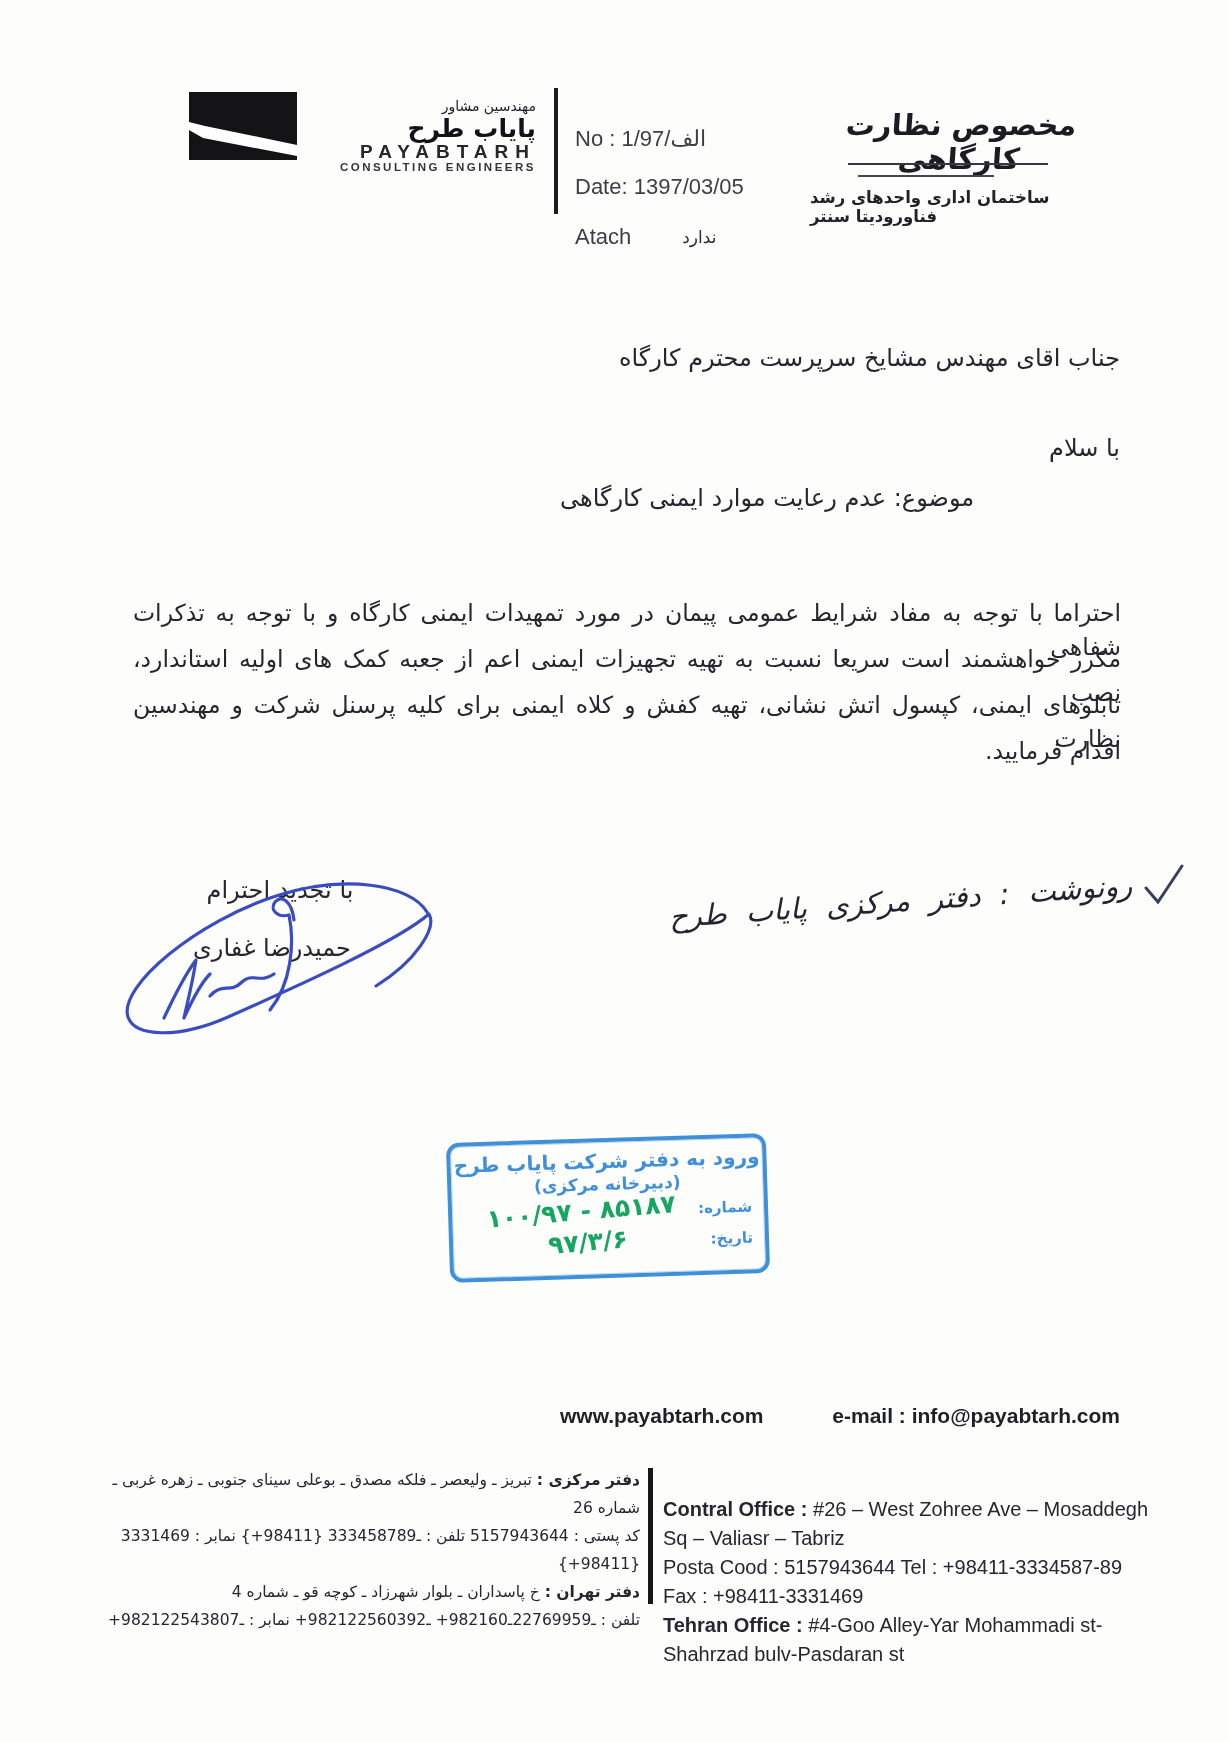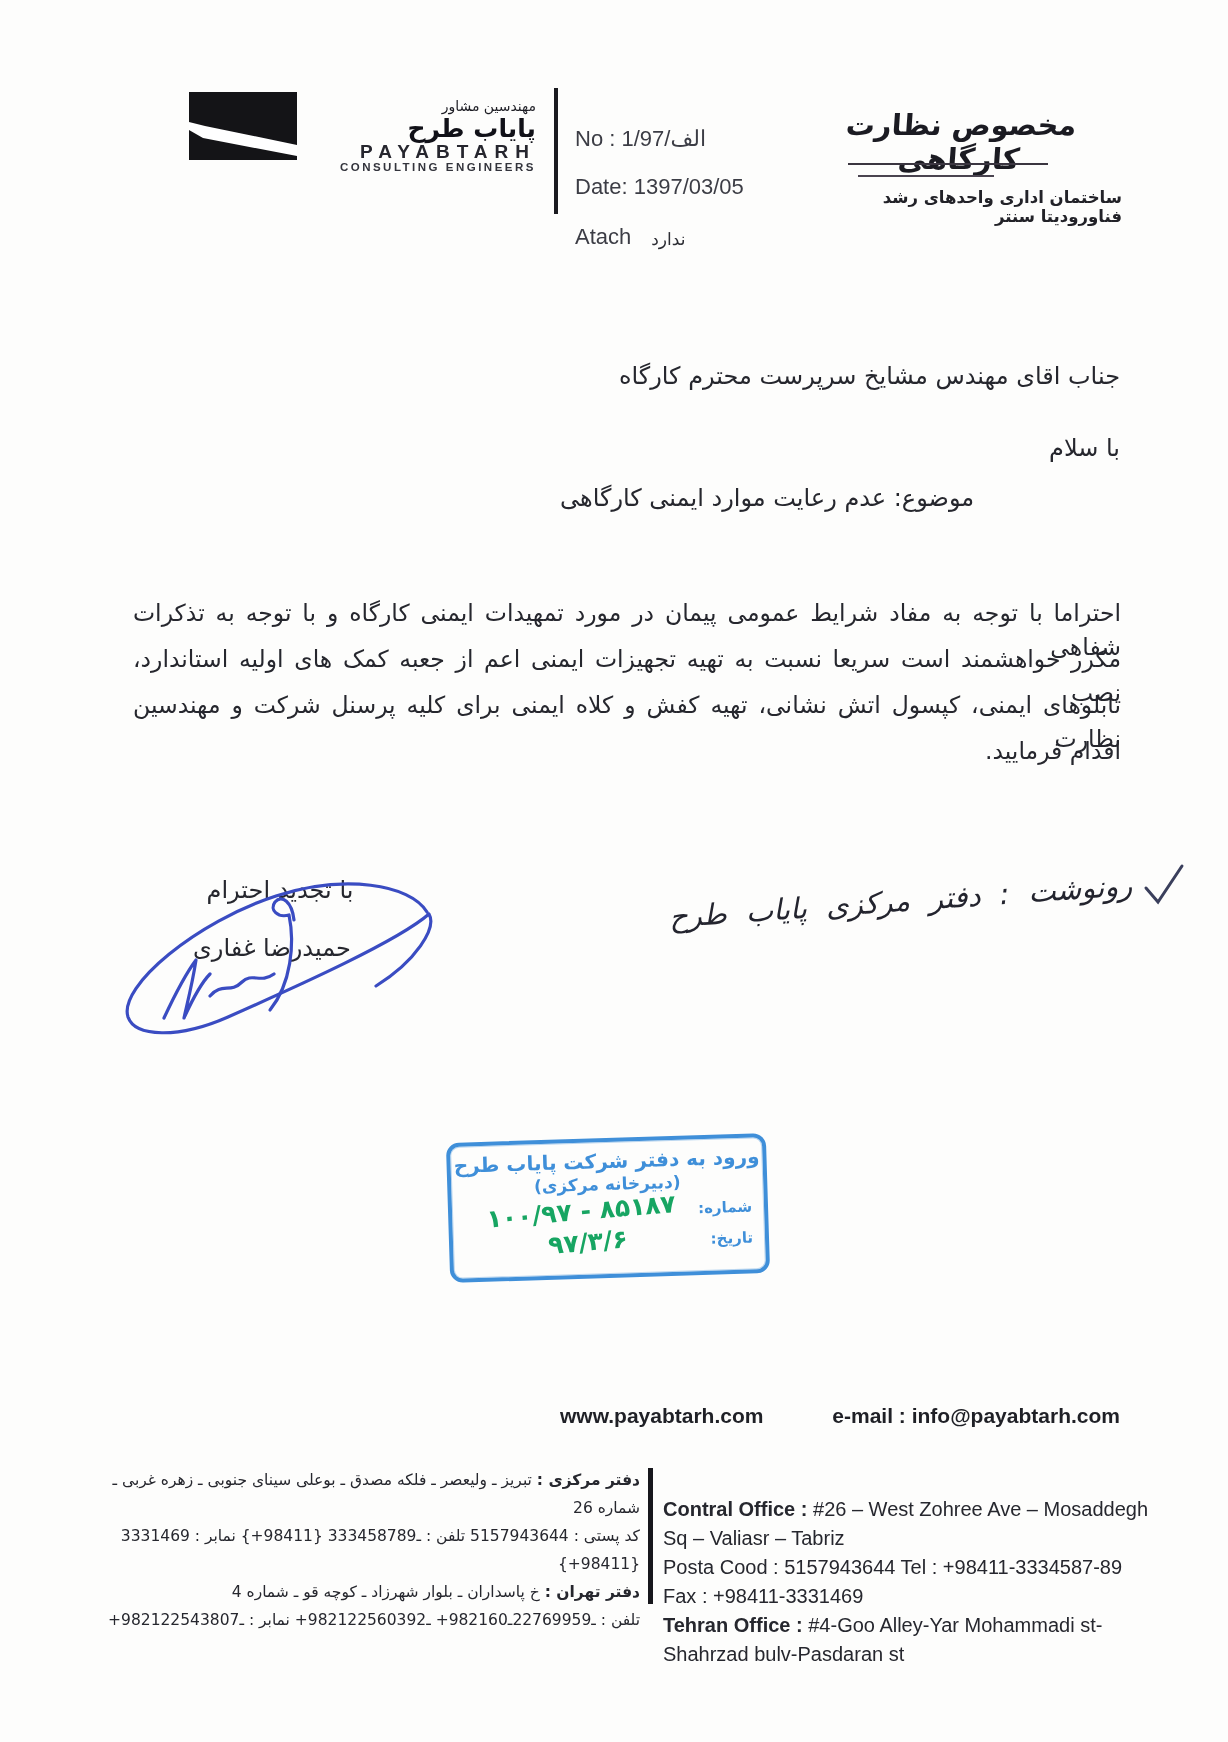--- a/index.html
+++ b/index.html
@@ -17,32 +17,32 @@
   .lh-fa-big   { left:340px; top:114px; width:196px; text-align:right; font-size:25px; font-weight:bold; color:#111118; }
   .lh-en-big   { left:300px; top:141px; width:236px; text-align:right; font-size:19px; font-weight:bold;
                  letter-spacing:7px; color:#26262e; font-family:"Liberation Sans",sans-serif; }
   .lh-en-small { left:300px; top:161px; width:236px; text-align:right; font-size:11.5px; font-weight:bold;
                  letter-spacing:2.5px; color:#33343c; font-family:"Liberation Sans",sans-serif; }
   .lh-divider  { left:554px; top:88px; width:4px; height:126px; background:#1b1b20; }
 
   .doc-no   { left:575px; top:126px; font-size:22px; color:#3c3d45; font-family:"Liberation Sans",sans-serif; }
   .doc-date { left:575px; top:174px; font-size:22px; color:#3c3d45; font-family:"Liberation Sans",sans-serif; }
   .doc-atach{ left:575px; top:224px; font-size:22px; color:#3c3d45; font-family:"Liberation Sans",sans-serif;
-              display:flex; gap:20px; align-items:flex-end; }
+              display:flex; gap:51px; align-items:center; }
   .doc-atach .fa { font-size:17px; color:#2b2c33; }
 
   .cat-title { left:820px; top:108px; width:280px; text-align:center; font-size:29px; font-weight:bold;
                color:#1b1b22; transform:skewX(-4deg); }
   .cat-underline1 { left:848px; top:163px; width:200px; height:2px; background:#3a3540; }
   .cat-underline2 { left:858px; top:175px; width:136px; height:2px; background:#4a4450; }
-  .cat-sub   { left:810px; top:188px; width:312px; text-align:right; font-size:16.5px; font-weight:bold; color:#222228; }
+  .cat-sub   { left:810px; top:188px; width:312px; text-align:left; font-size:16.5px; font-weight:bold; color:#222228; }
 
   
   .rtl { direction:rtl; }
-  .recipient { left:560px; top:362px; width:560px; text-align:right; font-size:24px; }
+  .recipient { left:560px; top:344px; width:560px; text-align:right; font-size:24px; }
   .greeting  { left:560px; top:434px; width:560px; text-align:right; font-size:24px; }
   .subject   { left:560px; top:484px; width:560px; text-align:left; font-size:24px; }
   .body-par  { left:133px; top:596px; width:988px; font-size:23.5px; }
   .body-line { direction:rtl; height:46px; line-height:34px; text-align:justify; text-align-last:justify; -moz-text-align-last:justify; }
   .body-line-last { direction:rtl; height:46px; line-height:34px; text-align:right; }
 
   
   .closing { left:180px; top:876px; width:200px; text-align:center; font-size:24px; }
   .signer  { left:172px; top:934px; width:200px; text-align:center; font-size:24px; }
   .sig-svg { left:98px; top:866px; width:345px; height:185px; }

